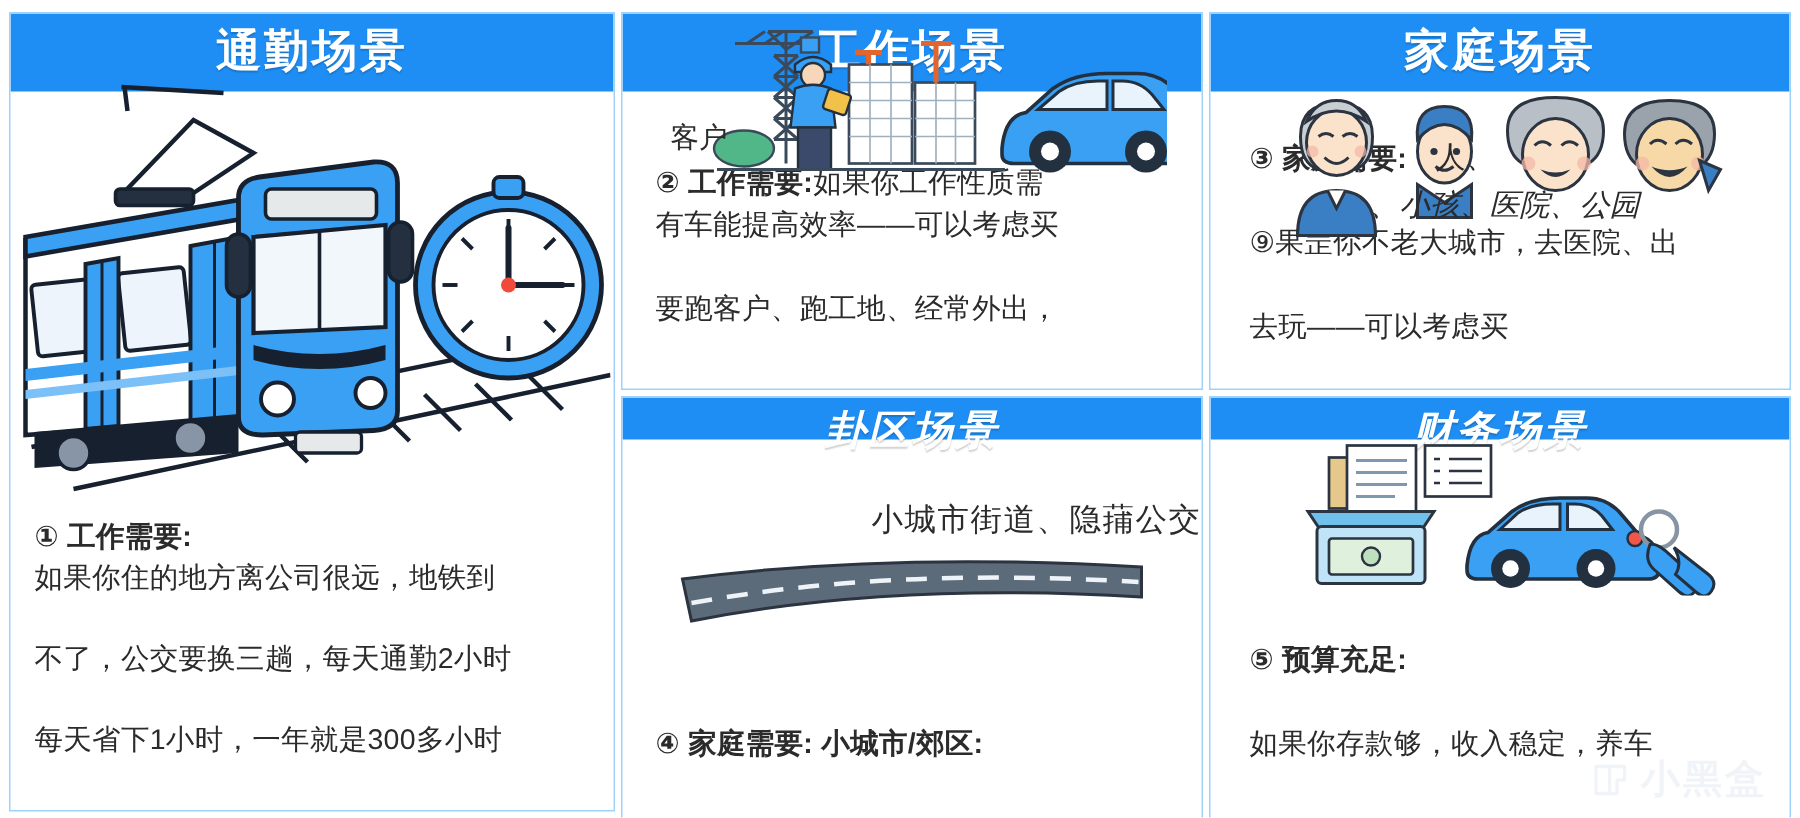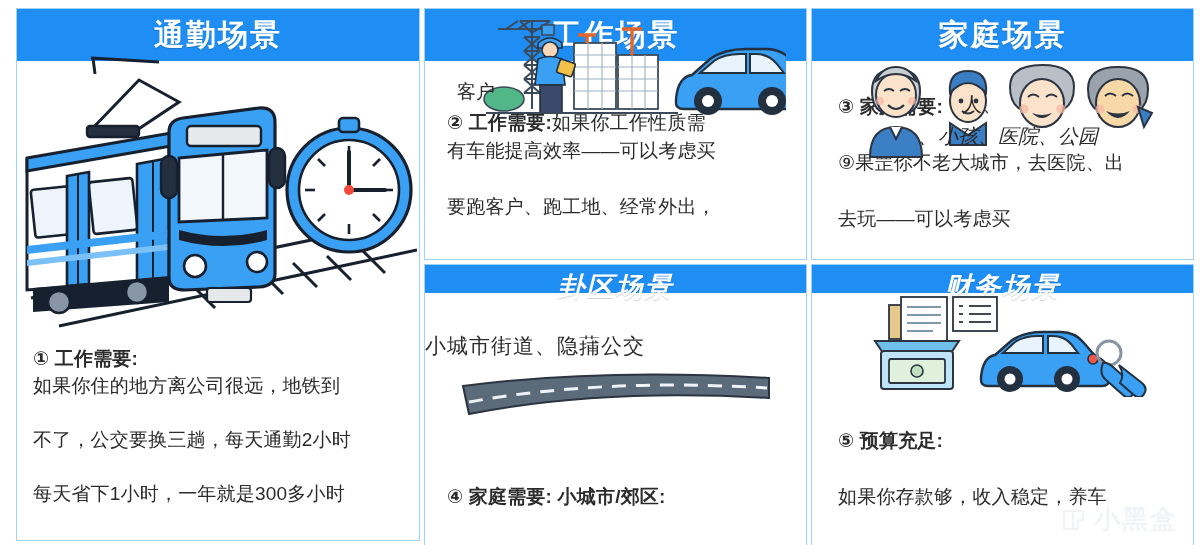--- a/index.html
+++ b/index.html
@@ -6,21 +6,21 @@
   body{
     width:1200px;height:545px;
     background:#ffffff;
     font-family:"Liberation Sans","DejaVu Sans",sans-serif;
     overflow:hidden;
   }
   .board{
     position:relative;
     width:1200px;height:545px;
     box-sizing:border-box;
-    padding:8px 6px 4px 16px;
+    padding:8px 6px 4px 6px;
     background:#ffffff;
     display:flex;
     gap:4px;
   }
   
   .col-left{width:404px;display:flex;flex-direction:column;}
   .col-right{flex:1;display:flex;flex-direction:column;gap:4px;}
   .row-top{display:flex;gap:4px;height:252px;}
   .row-bottom{display:flex;gap:4px;flex:1;}
 
@@ -86,21 +86,21 @@
 
   
   .fam-art-wrap{position:relative;width:100%;height:100%;}
   .fam-txt{
     position:absolute;color:#2b2b2b;font-size:20px;font-weight:500;
   }
   .fam-txt-1{left:150px;top:30px;}
   .fam-txt-2{left:106px;top:62px;font-style:italic;}
 
   .road-cap{
-    text-align:left;color:#2b2b2b;font-size:21px;
+    text-align:right;color:#2b2b2b;font-size:21px;
     letter-spacing:1px;margin-top:2px;
   }
 
   .cust-label{
     position:absolute;left:32px;top:18px;
     font-size:19px;color:#2b2b2b;
   }
 
   
   .watermark{

